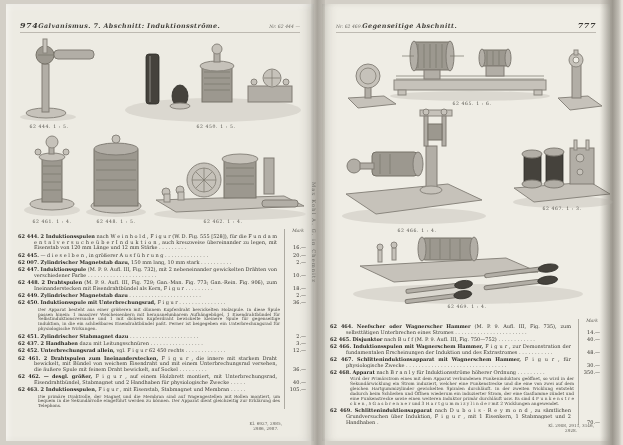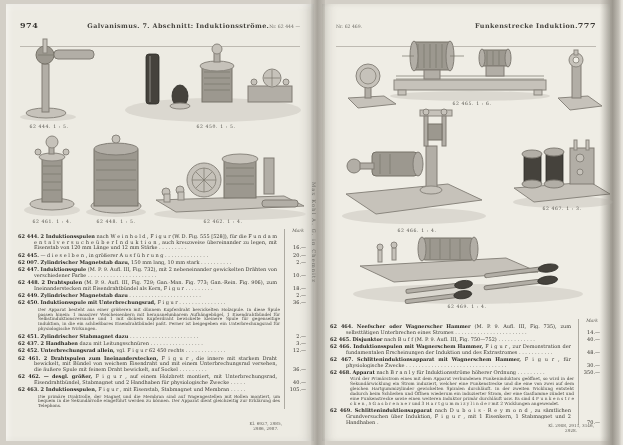--- a/index.html
+++ b/index.html
@@ -10,23 +10,23 @@
     color:#3a3834;
   }
   .page{position:absolute;top:4px;height:437px;background:#edebe3;}
   #left-page{left:6px;width:308px;box-shadow:inset -10px 0 12px -7px rgba(60,55,45,.30), inset 2px 2px 6px rgba(255,255,255,.5);}
   #right-page{left:322px;width:288px;background:#efede5;box-shadow:inset 10px 0 12px -7px rgba(60,55,45,.28), inset -8px 0 10px -6px rgba(60,55,45,.18);}
   #gutter{position:absolute;left:311px;top:0;width:14px;height:445px;
     background:linear-gradient(to right, rgba(70,65,55,.05), rgba(70,65,55,.30) 45%, rgba(70,65,55,.10));}
   #book-edge{position:absolute;left:600px;top:0;width:23px;height:445px;pointer-events:none;
     background:linear-gradient(to right, rgba(80,75,65,0), rgba(80,75,65,.42) 55%, rgba(80,75,65,.12) 82%, #e6e3db 95%);}
   .pg-header{position:absolute;top:16px;left:14px;right:14px;display:flex;align-items:baseline;
-    border-bottom:1px solid rgba(130,125,115,.45);padding-bottom:16px;}
+    border-bottom:1px solid rgba(130,125,115,.45);padding-bottom:2px;font-style:italic;}
   .pg-header .num{font-weight:bold;font-size:8px;letter-spacing:.5px;}
-  .pg-header .title{flex:1;text-align:right;font-weight:bold;font-size:6.4px;letter-spacing:.4px;color:#46443f;}
+  .pg-header .title{flex:1;text-align:left;font-weight:bold;font-size:6.4px;letter-spacing:.4px;color:#46443f;}
   .pg-header .ref{font-size:4.6px;color:#6c6a64;}
   .fig{position:absolute;}
   .figcap{position:absolute;font-size:4.6px;color:#55534d;letter-spacing:.6px;text-align:center;white-space:nowrap;}
   .margin-note{position:absolute;left:317px;top:182px;width:112px;height:9px;
     transform:rotate(90deg);transform-origin:left top;
     font-size:5px;letter-spacing:1.2px;color:#6e6c66;white-space:nowrap;}
   .textblock{position:absolute;font-size:5px;line-height:1.14;color:#37352f;}
   .textblock::before{content:'';position:absolute;right:23px;top:1px;bottom:2px;border-left:1px solid rgba(110,105,95,.5);}
   #left-text{left:12px;right:6px;top:224px;}
   #right-text{left:8px;right:8px;top:314px;}
@@ -214,21 +214,21 @@
 
   <div class="plate-footer" id="lfooter">
     <div>Kl. 6927, 2985,</div>
     <div>2986, 2987.</div>
   </div>
 </div>
 
 <div class="page" id="right-page">
   <div class="pg-header">
     <span class="ref">Nr. 62 469.</span>
-    <span class="title">Funkenstrecke Induktion.</span>
+    <span class="title">Gegenseitige Abschnitt.</span>
     <span class="num">777</span>
   </div>
 
   <div class="fig" style="left:20px;top:52px;">
     <svg width="60" height="58" viewBox="0 0 60 58">
       <polygon class="met2" points="6,42 42,40 54,48 16,52"></polygon>
       <rect class="met" x="23" y="30" width="6" height="12"></rect>
       <circle class="met2" cx="26" cy="20" r="12"></circle>
       <circle class="ln" cx="26" cy="20" r="8"></circle>
     </svg>

